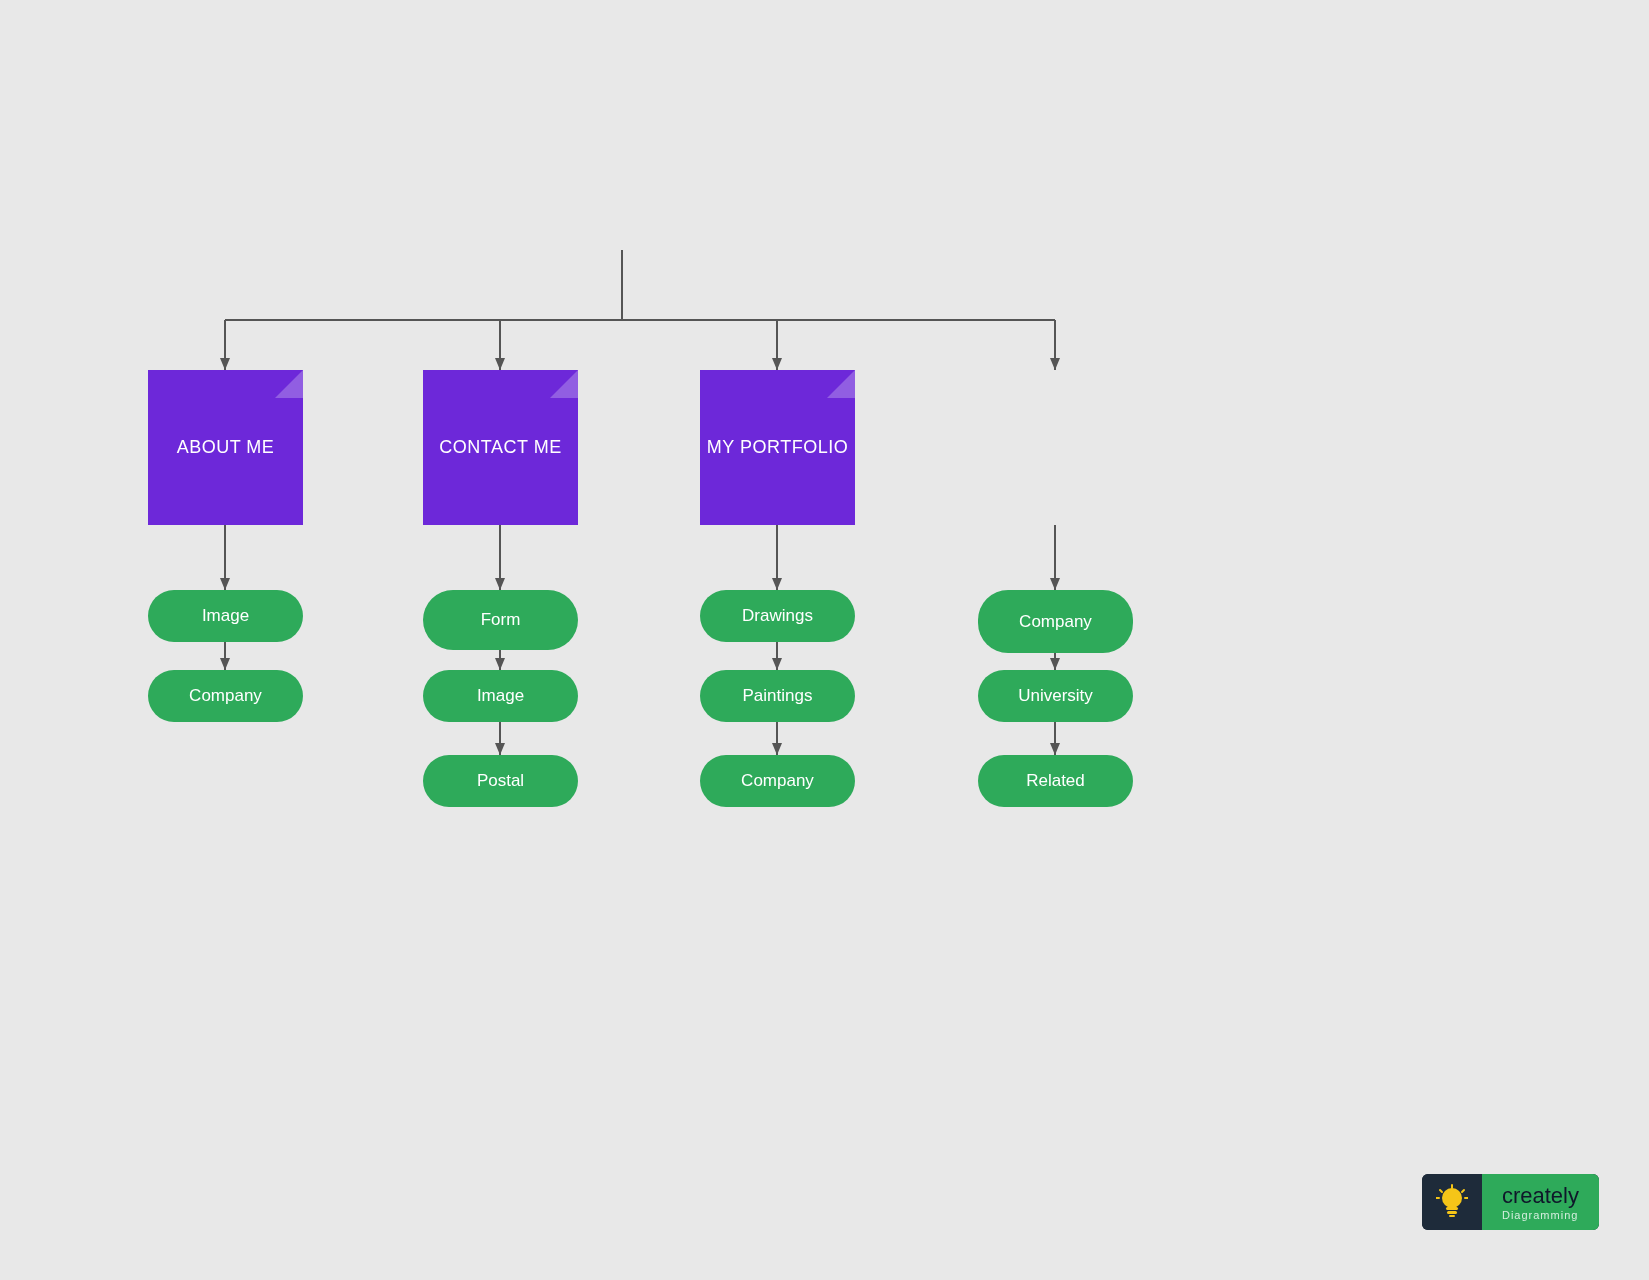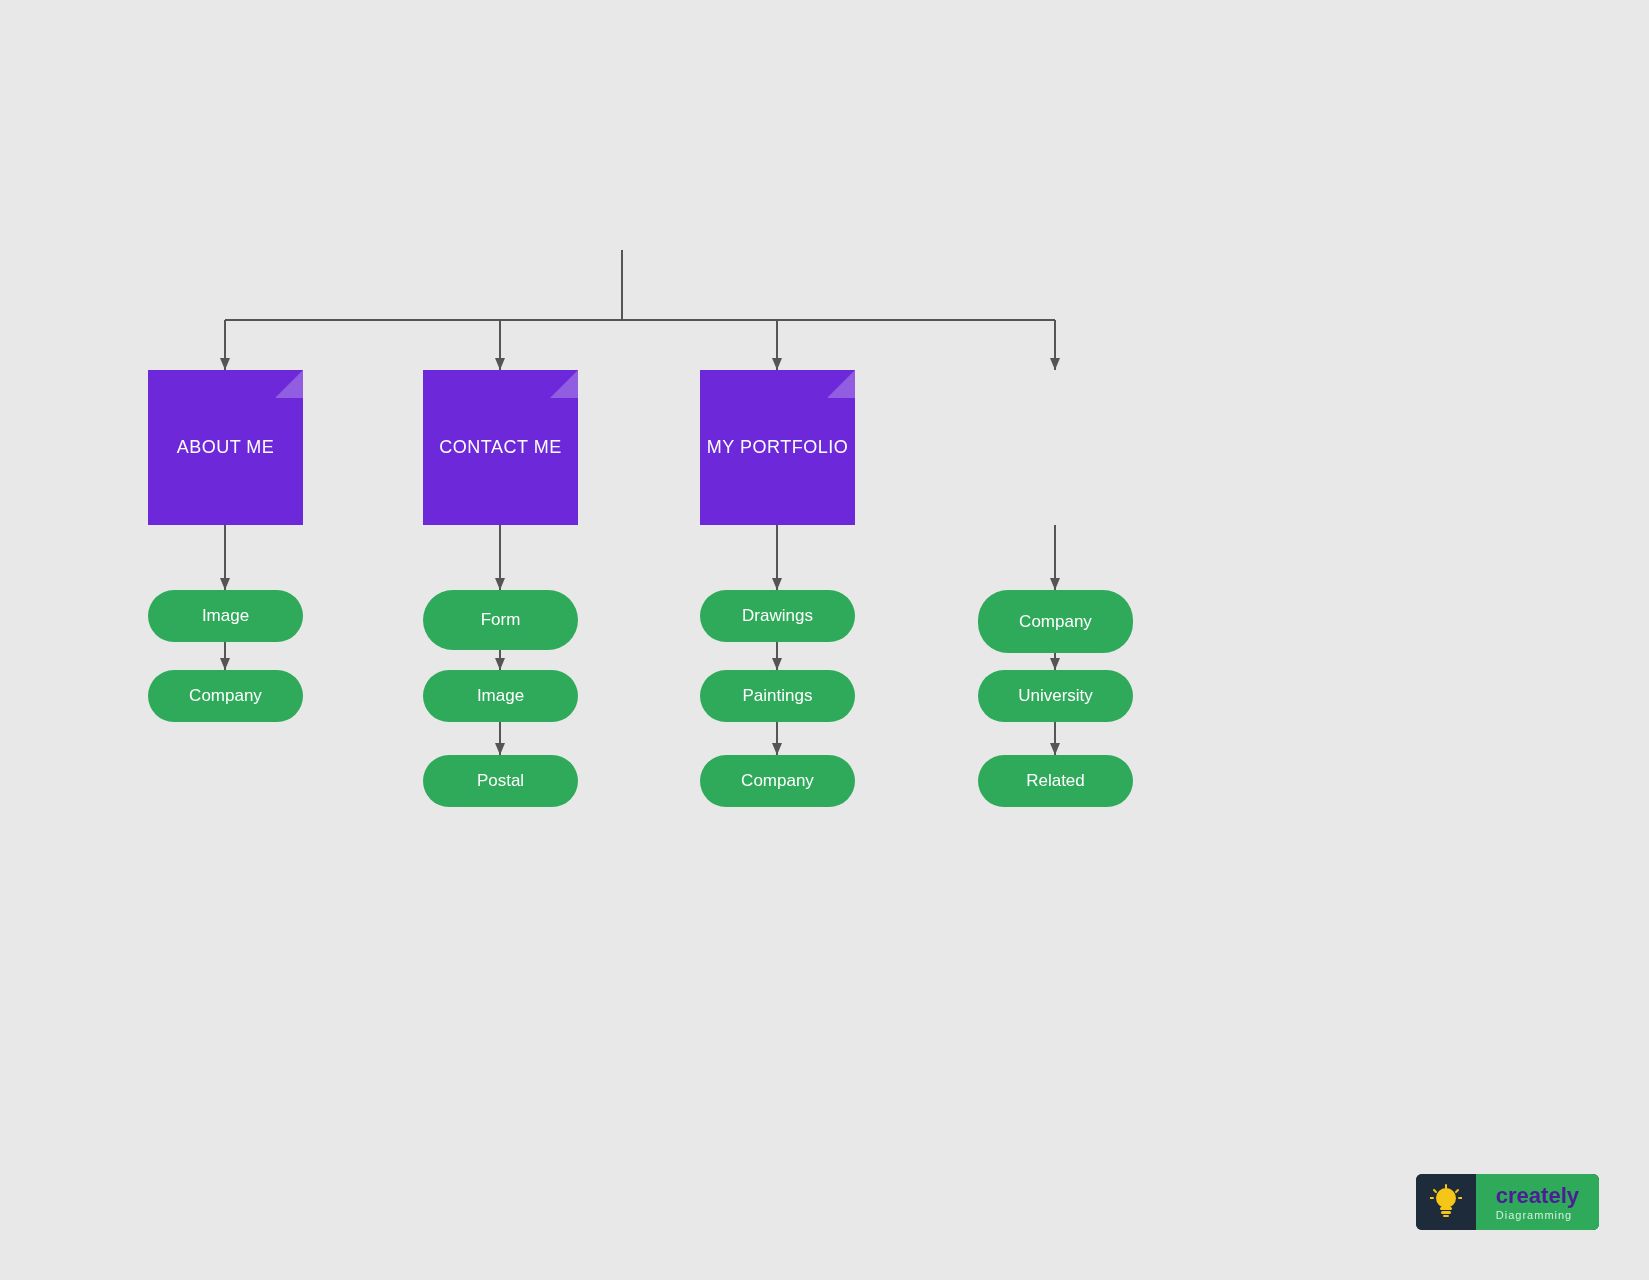--- a/index.html
+++ b/index.html
@@ -109,23 +109,23 @@
       background: #2eaa5a;
       height: 56px;
       padding: 0 20px;
       display: flex;
       flex-direction: column;
       align-items: flex-start;
       justify-content: center;
     }
 
     .creately-name {
-      color: #4c1d95;
+      color: #0f172a;
       font-size: 22px;
-      font-weight: bold;
+      font-weight: normal;
       letter-spacing: 0;
     }
 
     .creately-sub {
       color: rgba(255,255,255,0.8);
       font-size: 11px;
       letter-spacing: 1px;
     }
   </style>
 </head>

